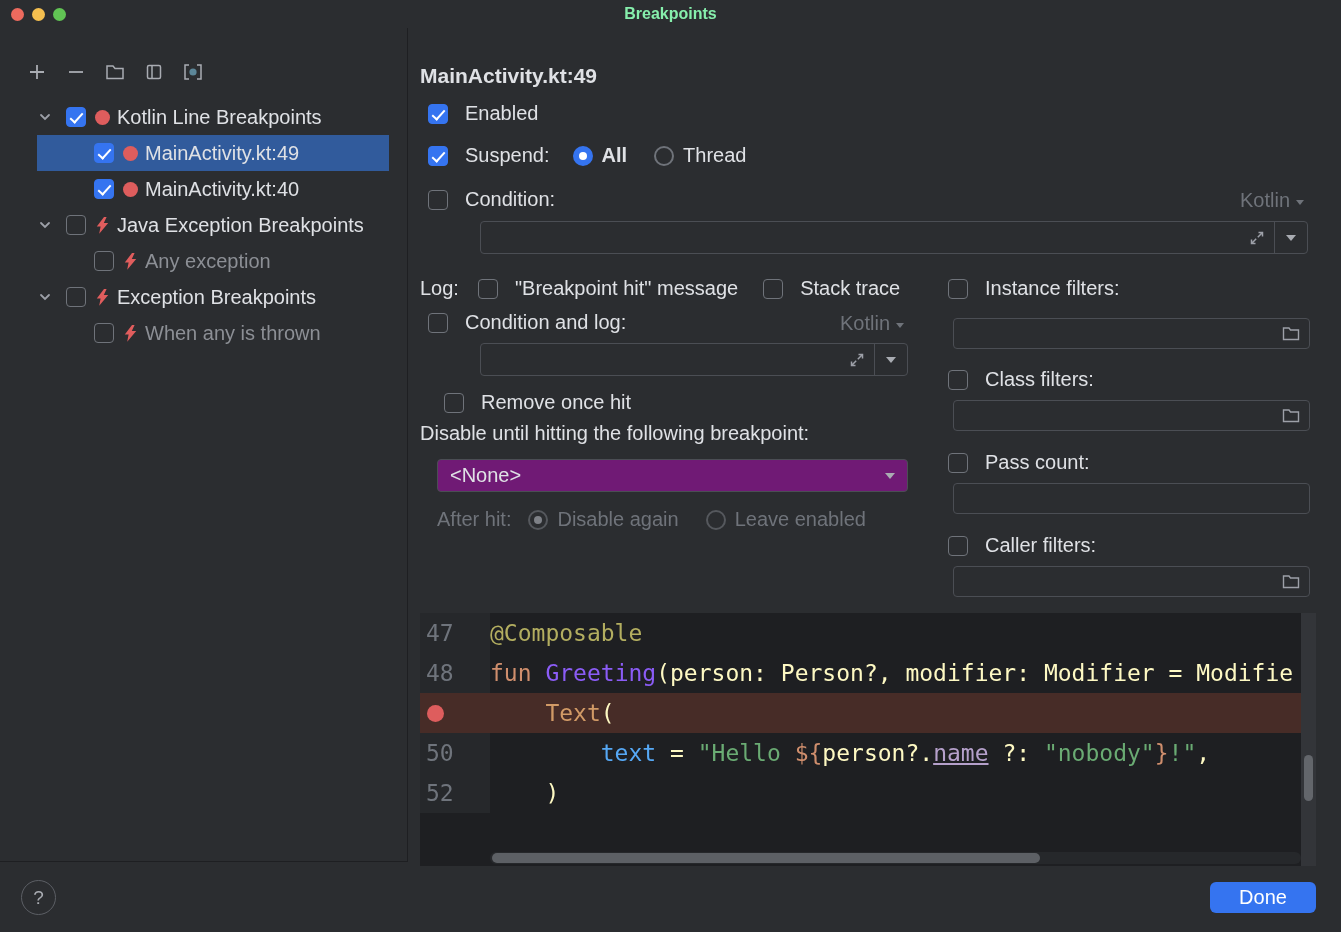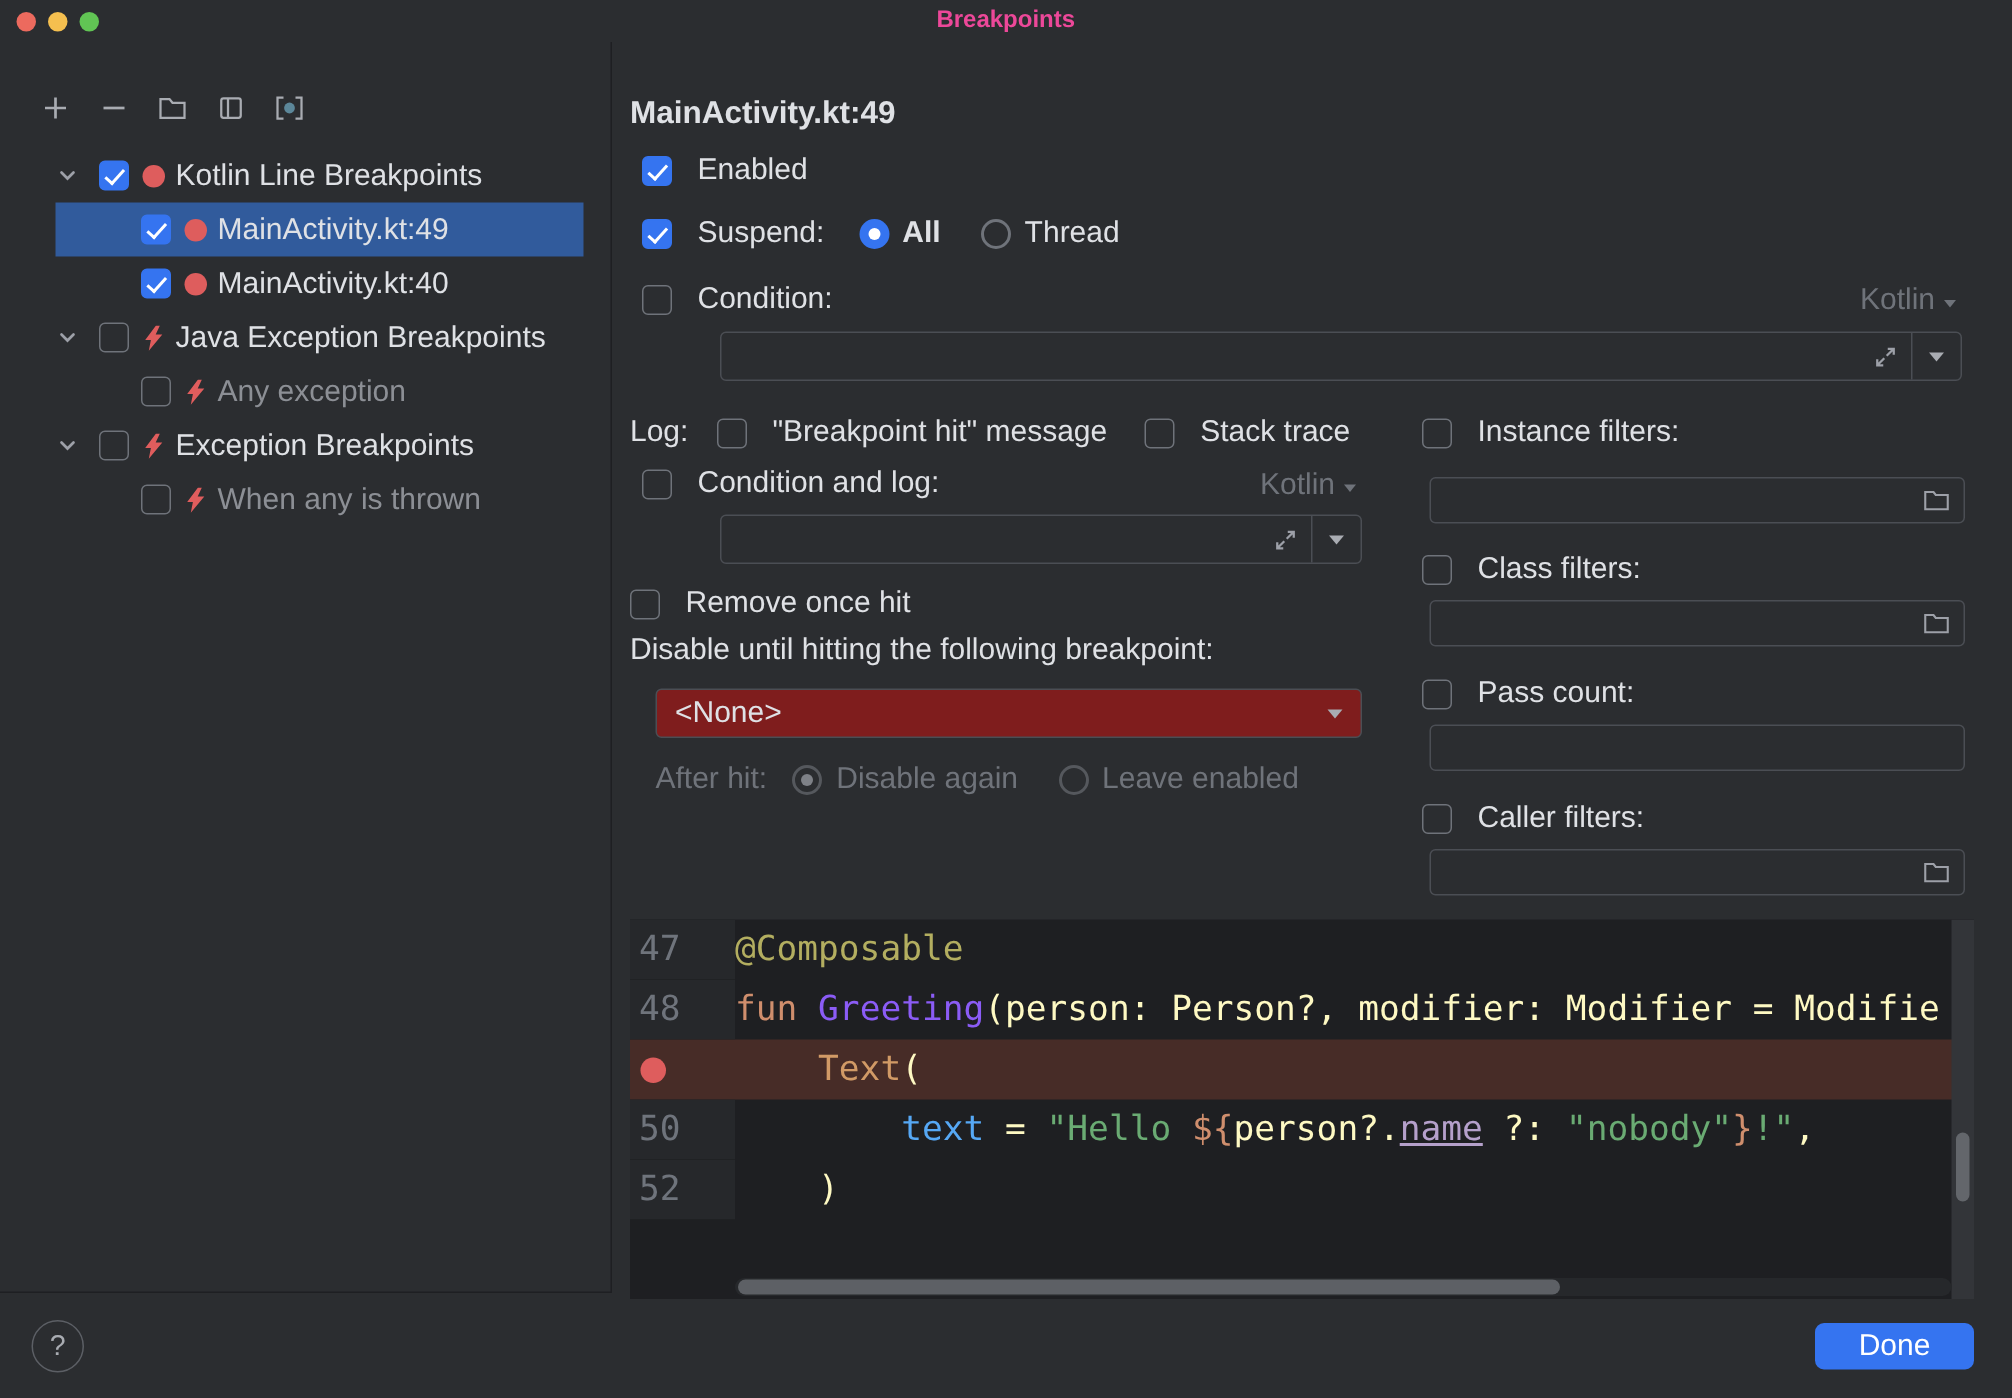--- a/index.html
+++ b/index.html
@@ -5,21 +5,21 @@
 *{margin:0;padding:0;box-sizing:border-box}
 html,body{width:1341px;height:932px}
 body{background:#2B2D30;font-family:"Liberation Sans",sans-serif;color:#DFE1E5;position:relative;overflow:hidden;font-size:20px}
 button{background:none;border:none;font:inherit;color:inherit;padding:0}
 
 
 .titlebar{height:28px;position:relative;display:flex;align-items:center;justify-content:center}
 .traffic{position:absolute;left:11px;top:8px;display:flex;gap:8px}
 .tl{width:13px;height:13px;border-radius:50%}
 .tl.close{background:#EC6A5E}.tl.min{background:#F5BF4F}.tl.zoom{background:#61C454}
-.wtitle{font-size:16px;font-weight:700;color:#ec4899}
+.wtitle{font-size:16px;font-weight:700;color:#86efac}
 
 
 .sidebar{position:absolute;left:0;top:28px;width:408px;height:834px;border-right:1px solid #1E1F22;border-bottom:1px solid #1E1F22}
 .toolbar{display:flex;gap:11px;padding:30px 0 0 23px}
 .tbtn{width:28px;height:28px;display:flex;align-items:center;justify-content:center;border-radius:4px}
 .tree{margin-top:13px}
 .trow{height:36px;margin:0 18px 0 37px;display:flex;align-items:center}
 .trow.sel{background:#315B9C}
 .trow.lvl1{padding-left:57px}
 .chev{width:16px;height:16px;margin-right:13px;display:flex;align-items:center;justify-content:center}
@@ -43,21 +43,21 @@
 
 .row-enabled{top:72px;left:8px}
 .row-suspend{top:114px;left:8px}
 .row-condition{top:158px;left:8px}
 .lang-condition{top:161px;right:12px}
 .field-condition{top:193px;left:60px;width:828px;height:33px}
 .row-log{top:247px;left:0}
 .row-evaluate{top:281px;left:8px}
 .lang-evaluate{top:284px;left:420px}
 .field-evaluate{top:315px;left:60px;width:428px;height:33px}
-.row-remove{top:361px;left:0}
+.row-remove{top:361px;left:24px}
 .label-disable{top:394px;left:0}
 .combo-target{top:431px;left:17px;width:471px;height:33px}
 .row-afterhit{top:478px;left:17px;color:#6F737A}
 .row-instance{top:247px;left:528px}
 .field-instance{top:290px;left:533px;width:357px;height:31px}
 .row-class{top:338px;left:528px}
 .field-class{top:372px;left:533px;width:357px;height:31px}
 .row-pass{top:421px;left:528px}
 .field-pass{top:455px;left:533px;width:357px;height:31px}
 .row-caller{top:504px;left:528px}
@@ -74,21 +74,21 @@
 
 .lang{position:absolute;display:flex;align-items:center;gap:6px;color:#6F737A}
 .tri{width:0;height:0;border-left:4px solid transparent;border-right:4px solid transparent;border-top:5px solid #6F737A;margin-top:3px}
 
 
 .xfield{position:absolute;display:flex;border:1px solid #4B4E54;border-radius:4px;background:#2B2D30}
 .xmain{flex:1;display:flex;align-items:center;justify-content:flex-end;padding-right:9px}
 .xdrop{width:33px;border-left:1px solid #4B4E54;display:flex;align-items:center;justify-content:center}
 .dtri{width:0;height:0;border-left:5px solid transparent;border-right:5px solid transparent;border-top:6px solid #A9ACB2}
 .finput{position:absolute;border:1px solid #4B4E54;border-radius:4px;background:#2B2D30;display:flex;align-items:center;justify-content:flex-end;padding-right:9px}
-.combo{position:absolute;display:flex;align-items:center;justify-content:space-between;padding:0 12px;background:#7f1d1d;border:1px solid #4B4E54;border-radius:4px}
+.combo{position:absolute;display:flex;align-items:center;justify-content:space-between;padding:0 12px;background:#701a75;border:1px solid #4B4E54;border-radius:4px}
 
 
 .codepanel{position:absolute;top:585px;left:0;width:896px;height:253px;background:#1E1F22;overflow:hidden;font-family:"DejaVu Sans Mono",monospace;font-size:23px}
 .cline{display:flex;height:40px;line-height:40px;white-space:pre;overflow:hidden}
 .gut{width:70px;flex:0 0 70px;color:#6F747C;background:#26282B;padding-left:6px;position:relative}
 .bpline{background:#472C27}
 .bpline .gut{background:transparent}
 .gdot{position:absolute;left:7px;top:12px;width:17px;height:17px;border-radius:50%;background:#DE5D5D}
 .ctext{flex:1}
 .tk-ann{color:#B3AE60}

